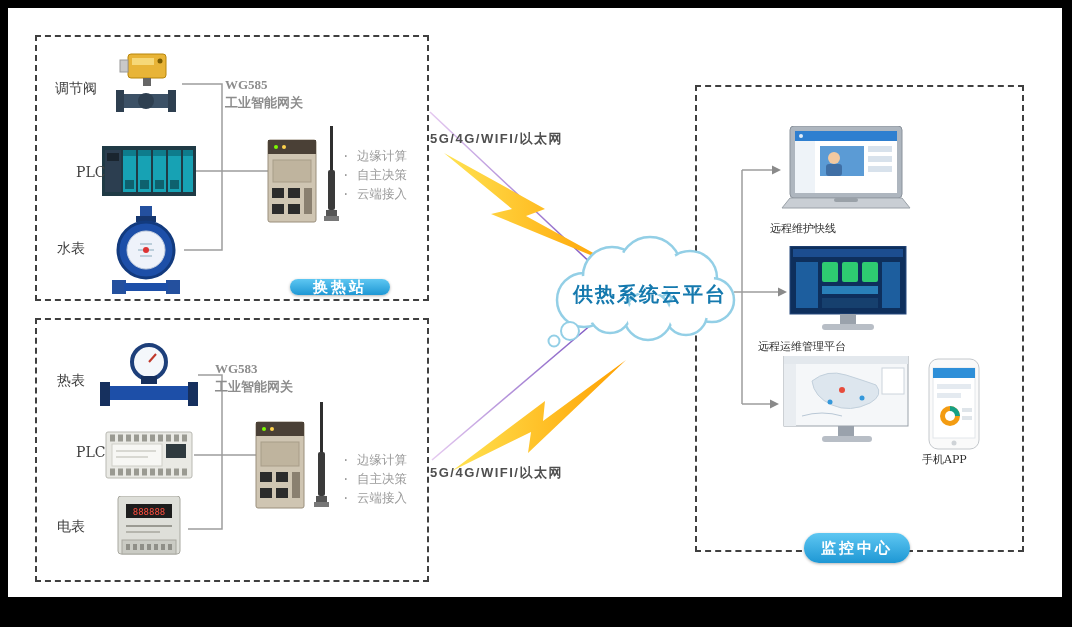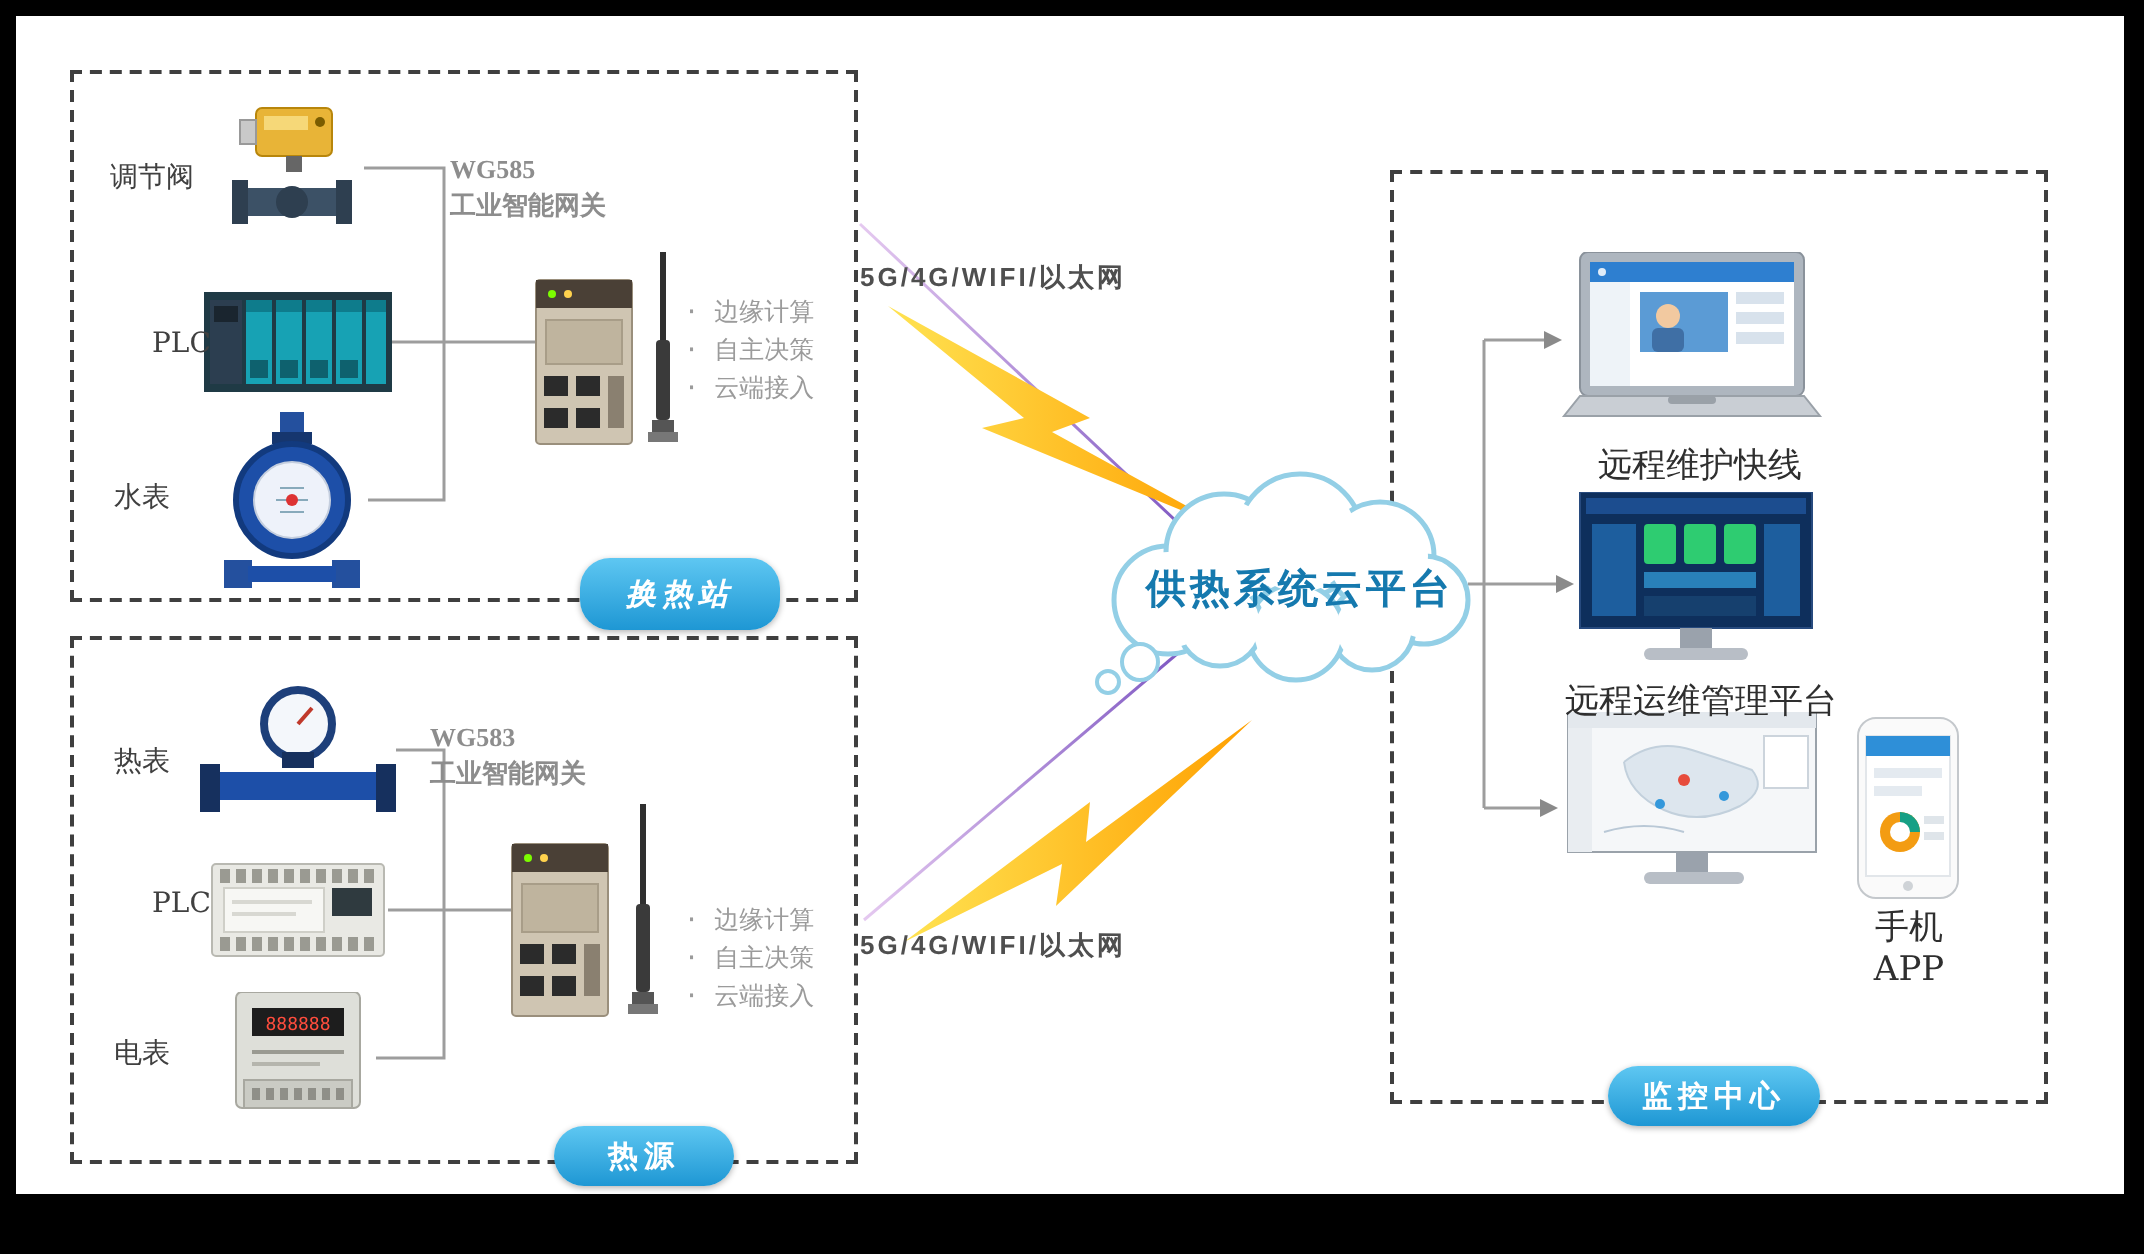--- a/index.html
+++ b/index.html
@@ -22,21 +22,21 @@
     font-family:"DejaVu Serif",serif;}
   .gw-title{position:absolute;z-index:5;text-align:left;color:#8d8d8d;font-weight:bold;
     font-size:13px;line-height:18px;font-family:Liberation Serif, serif;}
   .features{position:absolute;z-index:5;color:#9b9b9b;font-size:12.5px;line-height:19px;
     font-family:"DejaVu Sans Mono",monospace;}
   .feature::before{content:"· ";}
   .link-label{position:absolute;z-index:5;font-size:13px;font-weight:bold;color:#4f4f4f;
     letter-spacing:1.5px;font-family:Liberation Sans, sans-serif;}
   .cloud-label{position:absolute;z-index:6;font-size:20px;font-weight:bold;color:#1579ae;
     letter-spacing:2px;text-align:center;font-family:"DejaVu Serif",serif;}
-  .mc-label{position:absolute;z-index:5;font-size:17px;color:#2f2f2f;text-align:center;
+  .mc-label{position:absolute;z-index:5;font-size:11px;color:#2f2f2f;text-align:left;
     font-family:"DejaVu Serif",serif;}
 </style>
 </head>
 <body>
 
 <div class="canvas">
 
   <svg class="overlay" width="1072" height="627">
     <defs>
       <linearGradient id="bolt" x1="0" y1="0" x2="1" y2="0">
@@ -181,21 +181,21 @@
       <rect x="24" y="78" width="12" height="10" fill="#2b2b2b"></rect>
       <rect x="40" y="62" width="8" height="26" fill="#8a8070"></rect>
     </svg>
   </div>
   <div class="features" style="left:342px;top:146px;">
     <div class="feature">边缘计算</div>
     <div class="feature">自主决策</div>
     <div class="feature">云端接入</div>
   </div>
 
-  <div class="badge" style="left:290px;top:279px;width:100px;height:36px;font-style:italic;">换热站</div>
+  <div class="badge" style="left:290px;top:279px;width:100px;height:16px;">换热站</div>
 
   <div class="dashed-box" style="left:35px;top:318px;width:390px;height:260px;"></div>
 
   <div class="dev-label" style="left:57px;top:372px;">热表</div>
   <div class="icon" style="left:100px;top:342px;">
     <svg width="98" height="68" viewBox="0 0 98 68">
       <circle cx="49" cy="20" r="17" fill="#f4f7fb" stroke="#1d3f7a" stroke-width="4"></circle>
       <path d="M49 20 L56 12" stroke="#c0392b" stroke-width="2"></path>
       <rect x="41" y="34" width="16" height="8" fill="#16305e"></rect>
       <rect x="8" y="44" width="82" height="14" fill="#1d4fa8"></rect>
@@ -251,21 +251,20 @@
       <rect x="24" y="86" width="12" height="10" fill="#2b2b2b"></rect>
       <rect x="40" y="70" width="8" height="26" fill="#8a8070"></rect>
     </svg>
   </div>
   <div class="features" style="left:342px;top:450px;">
     <div class="feature">边缘计算</div>
     <div class="feature">自主决策</div>
     <div class="feature">云端接入</div>
   </div>
 
-  <div class="badge" style="left:277px;top:563px;width:90px;height:30px;">热源</div>
 
   <div class="link-label" style="left:430px;top:130px;">5G/4G/WIFI/以太网</div>
   <div class="link-label" style="left:430px;top:464px;">5G/4G/WIFI/以太网</div>
 
   <div class="cloud-label" style="left:550px;top:281px;width:200px;">供热系统云平台</div>
 
   <div class="dashed-box" style="left:695px;top:85px;width:325px;height:463px;"></div>
 
   <div class="icon" style="left:778px;top:126px;">
     <svg width="136" height="92" viewBox="0 0 136 92">

